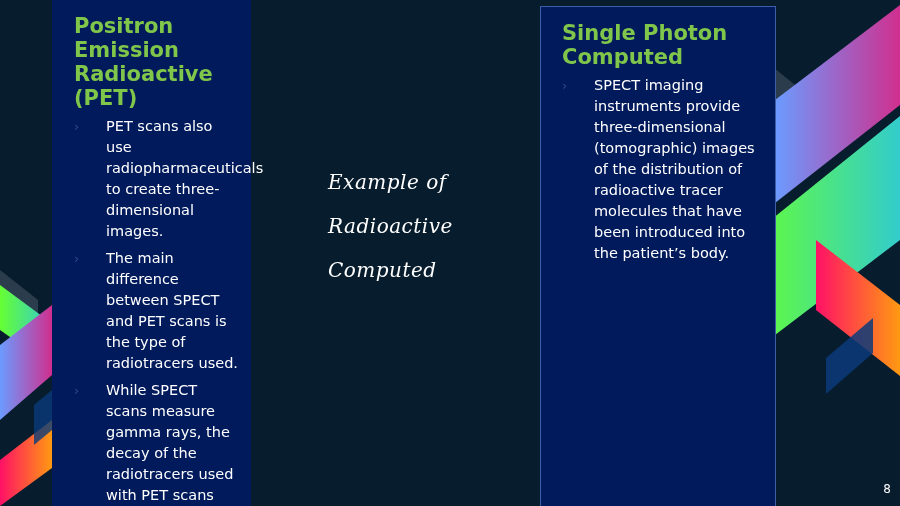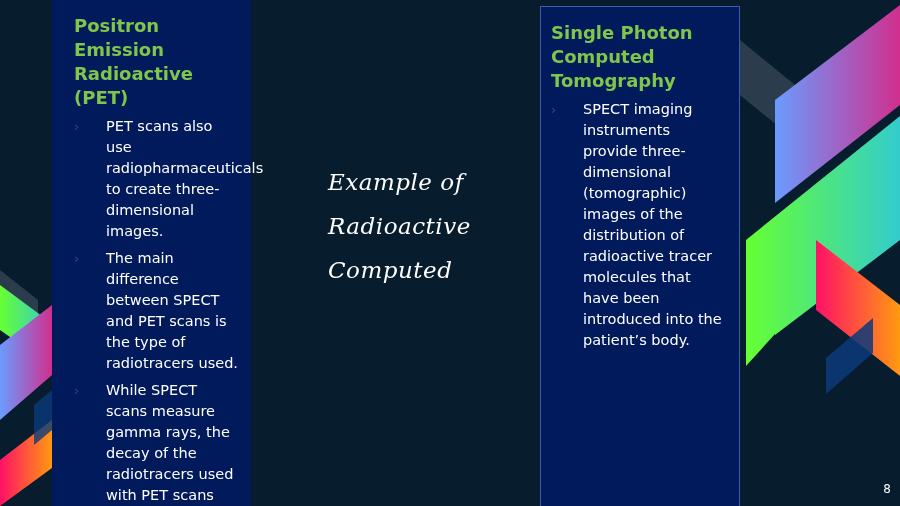--- a/index.html
+++ b/index.html
@@ -1,25 +1,25 @@
 <!DOCTYPE html>
 <html><head>
 <meta charset="utf-8">
 <style>
   html, body { margin:0; padding:0; }
   body { width:900px; height:506px; overflow:hidden; background:#071c2d; position:relative; font-family:"DejaVu Sans", sans-serif; }
   .deco { position:absolute; inset:0; }
   .panel { position:absolute; background:#001a5c; box-sizing:border-box; }
   #left-panel { left:52px; top:0; width:199px; height:506px; padding:14px 10px 0 22px; }
-  #right-panel { left:540px; top:6px; width:200px; height:500px; border:1px solid #3a5fa8; border-bottom:none; padding:14px 10px 0 10px; }
-  .heading { color:#7fc64a; font-weight:bold; font-size:18px; line-height:24px; margin:0 0 6px 0; }
+  #right-panel { left:540px; top:6px; width:236px; height:500px; border:1px solid #3a5fa8; border-bottom:none; padding:14px 10px 0 21px; }
+  .heading { color:#7fc64a; font-weight:bold; font-size:21px; line-height:24px; margin:0 0 6px 0; }
   ul { list-style:none; margin:0; padding:0; }
   li { position:relative; color:#ffffff; font-size:14.5px; line-height:21px; padding-left:32px; margin-bottom:6px; }
   .bullet { position:absolute; left:0; top:0; color:#2c4c8c; font-size:13px; }
-  #title { position:absolute; left:328px; top:160px; color:#fff; font-family:"DejaVu Serif", serif; font-style:italic; font-size:23px; line-height:44px; letter-spacing:0.5px; }
+  #title { position:absolute; left:328px; top:160px; color:#fff; font-family:"DejaVu Serif", serif; font-style:italic; font-size:20px; line-height:44px; letter-spacing:0.5px; }
   #page-num { position:absolute; right:9px; bottom:10px; color:#ffffff; font-size:12px; }
 </style>
 </head>
 <body>
 
 <svg class="deco" width="900" height="506" viewBox="0 0 900 506">
   <defs>
     <linearGradient id="gPink" x1="0" x2="1">
         <stop offset="0" stop-color="#6b9bff"></stop>
         <stop offset="1" stop-color="#d02f8e"></stop>
@@ -62,20 +62,19 @@
 <div id="title">
   <div>Example of</div>
   <div>Radioactive</div>
   <div>Computed</div>
 </div>
 
 <div class="panel" id="right-panel">
   <div class="heading">
     <div>Single Photon</div>
     <div>Computed</div>
-    <div>Tomography</div>
   </div>
   <ul>
     <li><span class="bullet">›</span><span>SPECT imaging instruments provide three-dimensional (tomographic) images of the distribution of radioactive tracer molecules that have been introduced into the patient’s body.</span></li>
   </ul>
 </div>
 
 <div id="page-num">8</div>
 
 </body></html>

